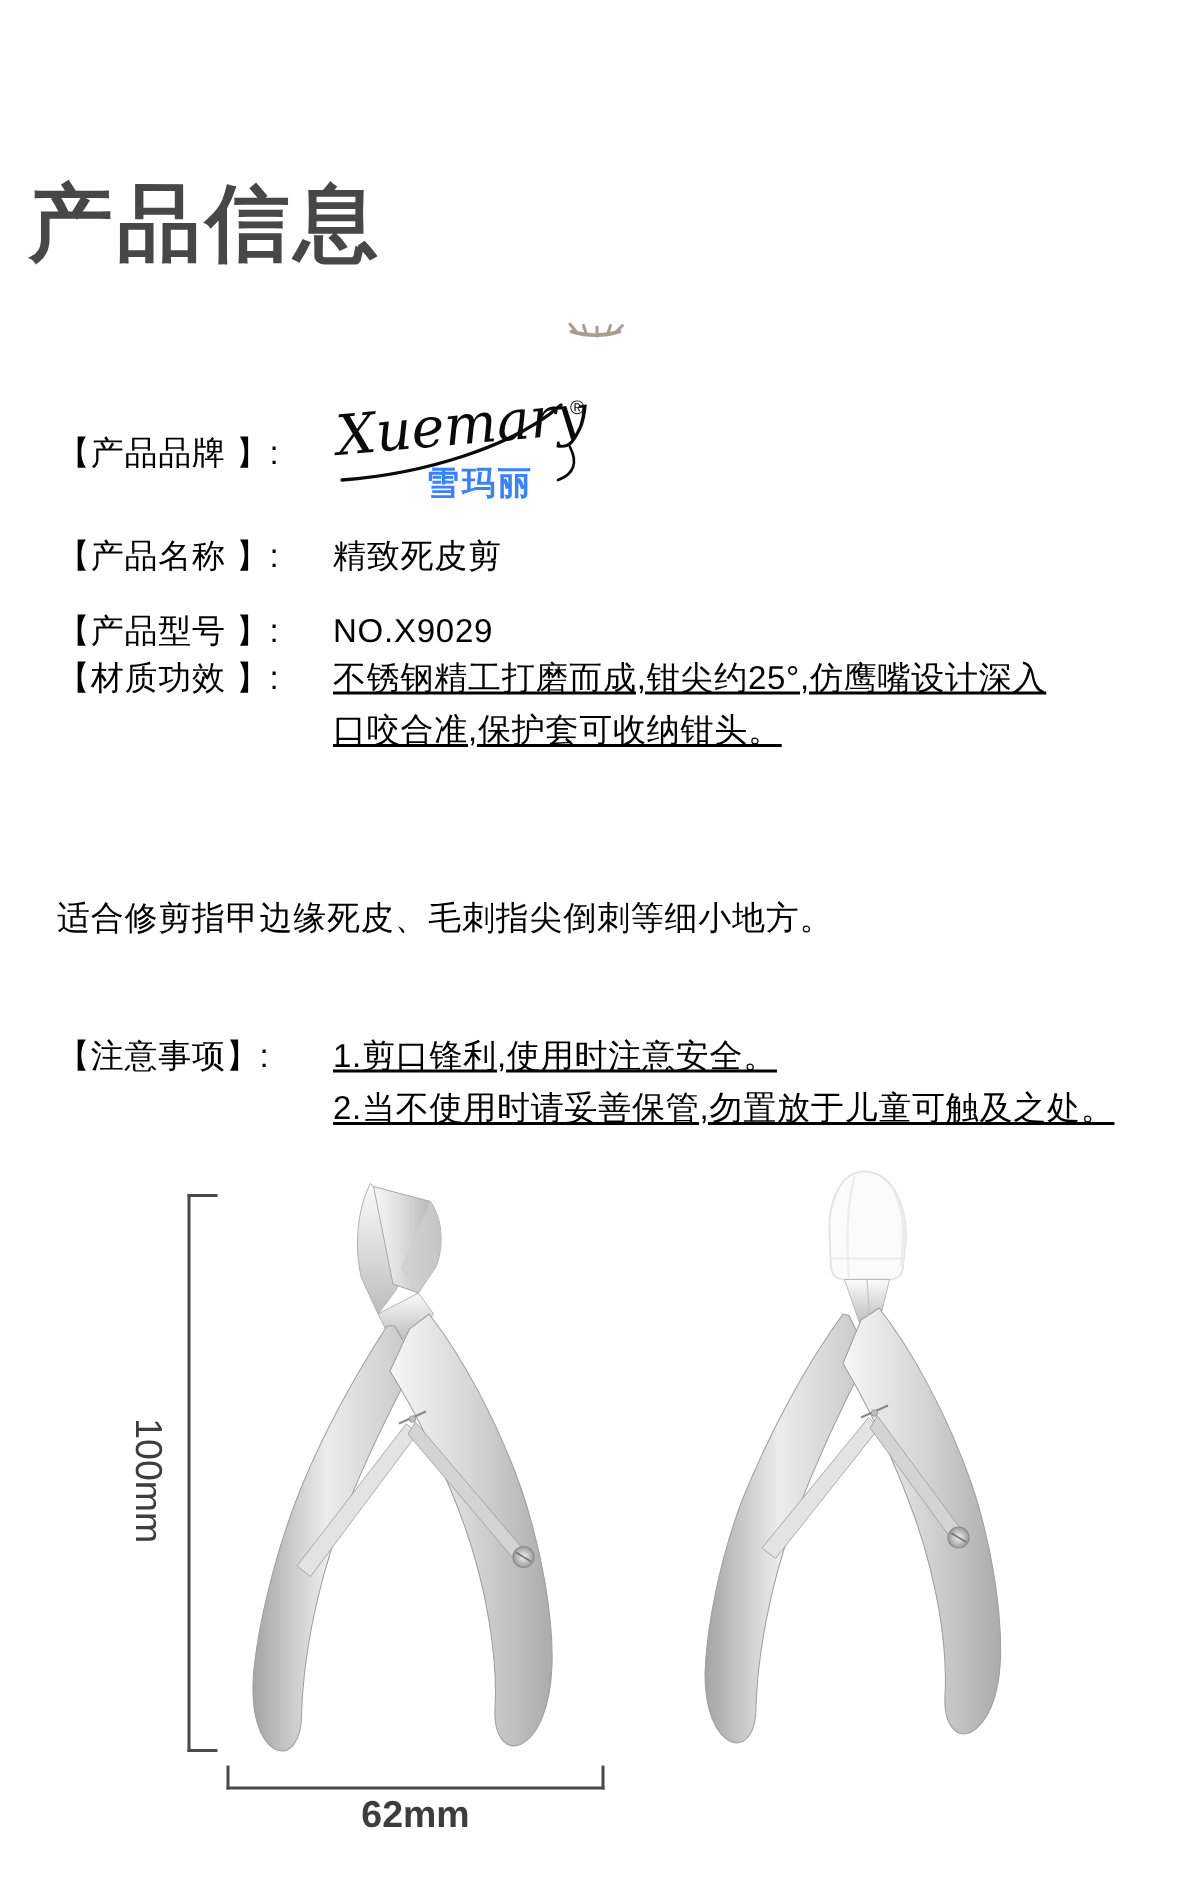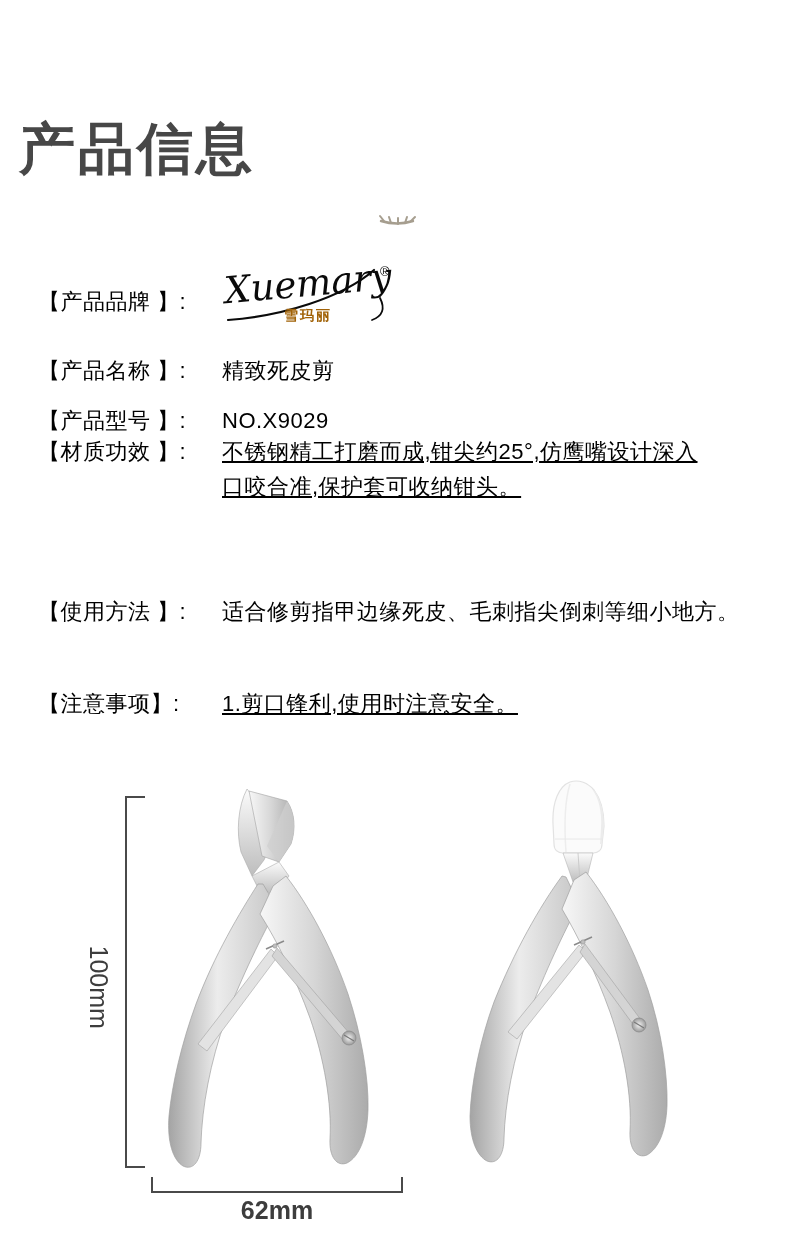--- a/index.html
+++ b/index.html
@@ -12,22 +12,22 @@
   .row{position:absolute;left:38px;display:flex;align-items:flex-start;
        font-size:22px;line-height:35px;letter-spacing:0.5px;color:#000000;}
   .row .lbl{width:184px;flex:none;white-space:nowrap;}
   .row .val{white-space:nowrap;}
   .row .lines div{white-space:nowrap;text-decoration:underline;}
   
   .logo{position:absolute;left:222px;top:258px;width:190px;height:80px;}
   .logo-script{position:absolute;left:2px;top:4px;font-family:"DejaVu Serif","Liberation Serif",serif;
                font-style:italic;font-size:37px;color:#0a0a0a;transform:rotate(-5deg);white-space:nowrap;}
   .logo-reg{position:absolute;left:158px;top:6px;font-size:13px;color:#0a0a0a;}
-  .logo-cn{position:absolute;left:62px;top:49px;font-size:14px;font-weight:700;
-           letter-spacing:2px;color:#a16207;white-space:nowrap;}
+  .logo-cn{position:absolute;left:62px;top:49px;font-size:22px;font-weight:700;
+           letter-spacing:2px;color:#3b82f6;white-space:nowrap;}
   .logo-swash{position:absolute;left:0;top:0;}
   
   .dim{position:absolute;background:#4a4a4a;}
   .dim-label{position:absolute;font-size:25px;color:#3d3d3d;text-align:center;}
   .dim-label.v{left:58px;top:971px;width:80px;transform:rotate(90deg);}
   .dim-label.h{left:197px;top:1196px;width:160px;font-weight:bold;}
   .nipper{position:absolute;}
 </style>
 </head>
 <body>
@@ -70,28 +70,28 @@
 
   <div class="row" style="top:434px">
     <div class="lbl">【材质功效 】:</div>
     <div class="lines">
       <div>不锈钢精工打磨而成,钳尖约25°,仿鹰嘴设计深入</div>
       <div>口咬合准,保护套可收纳钳头。</div>
     </div>
   </div>
 
   <div class="row" style="top:594px">
-    <div class="lbl">【使用方法 】:</div>
     <div class="val">适合修剪指甲边缘死皮、毛刺指尖倒刺等细小地方。</div>
   </div>
 
   <div class="row" style="top:686px">
     <div class="lbl">【注意事项】:</div>
     <div class="lines">
       <div>1.剪口锋利,使用时注意安全。</div>
+      <div>2.当不使用时请妥善保管,勿置放于儿童可触及之处。</div>
     </div>
   </div>
 
   <div class="dim" style="left:125px;top:796px;width:2px;height:372px"></div>
   <div class="dim" style="left:125px;top:796px;width:20px;height:2px"></div>
   <div class="dim" style="left:125px;top:1166px;width:20px;height:2px"></div>
   <div class="dim-label v">100mm</div>
 
   <div class="dim" style="left:151px;top:1191px;width:252px;height:2px"></div>
   <div class="dim" style="left:151px;top:1177px;width:2px;height:16px"></div>

